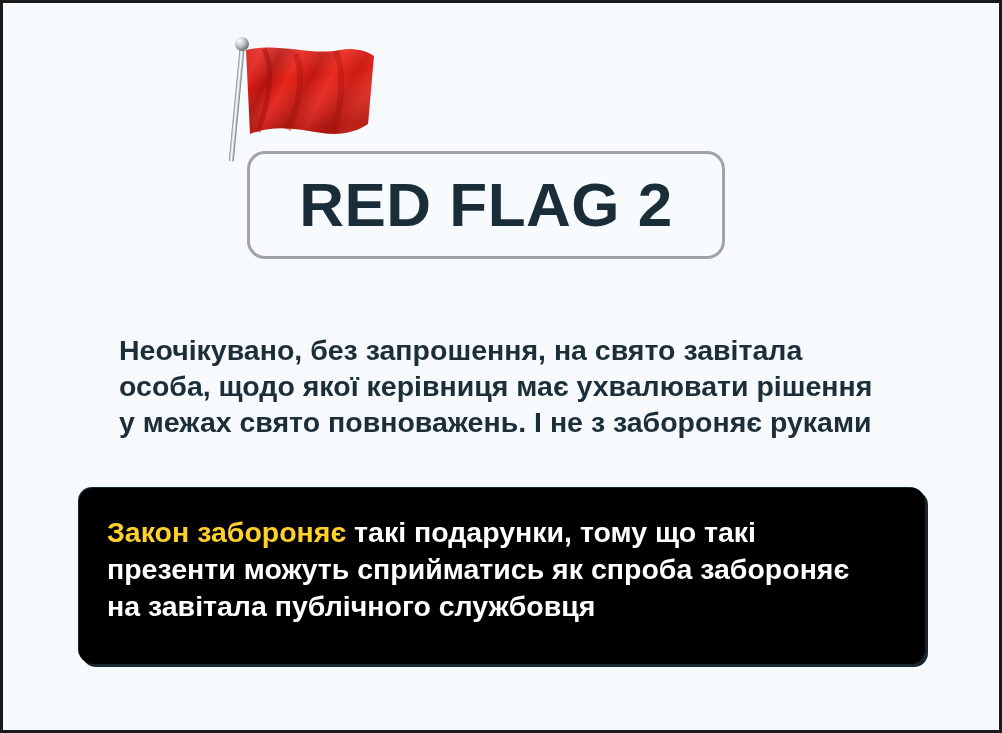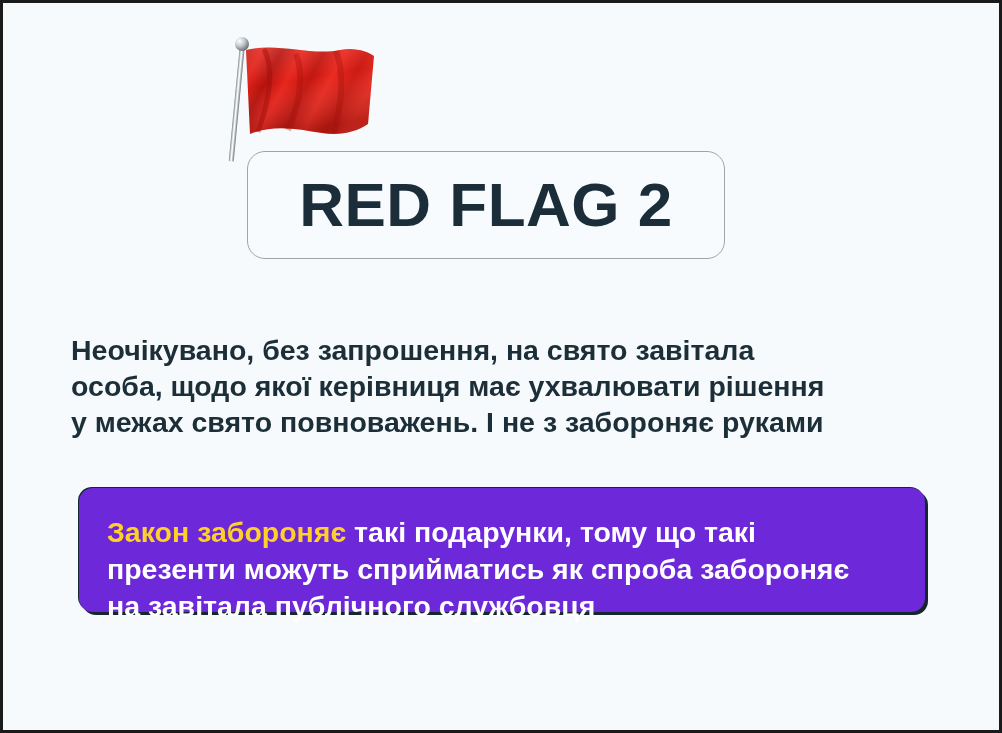--- a/index.html
+++ b/index.html
@@ -61,21 +61,21 @@
   }
 
   
   .title-box {
     position: absolute;
     left: 244px;
     top: 148px;
     width: 478px;
     height: 108px;
     box-sizing: border-box;
-    border: 1px solid #a3a3a3;
+    border: 3px solid #a3a3a3;
     border-radius: 18px;
     background: #f8fbfd;
     display: flex;
     align-items: center;
     justify-content: center;
   }
   .title-text {
     font-size: 62px;
     font-weight: bold;
     letter-spacing: 0.5px;
@@ -94,31 +94,32 @@
     line-height: 36px;
     color: #1c2e38;
     font-weight: 600;
   }
   .body-para .bold {
     font-weight: bold;
   }
   .body-para .line {
     display: block;
     white-space: nowrap;
+    margin-left: 48px;
   }
 
   
   .callout {
     position: absolute;
     left: 76px;
     top: 485px;
     width: 846px;
-    height: 124px;
+    height: 176px;
     box-sizing: border-box;
-    background: #6d28d9;
+    background: #000000;
     border-radius: 14px;
     box-shadow: 3px 3px 0 0 #16262f, -1px -1px 0 0 #16262f;
   }
   .callout-text {
     position: absolute;
     left: 28px;
     top: 26px;
     right: 18px;
     font-size: 28.5px;
     line-height: 37px;

